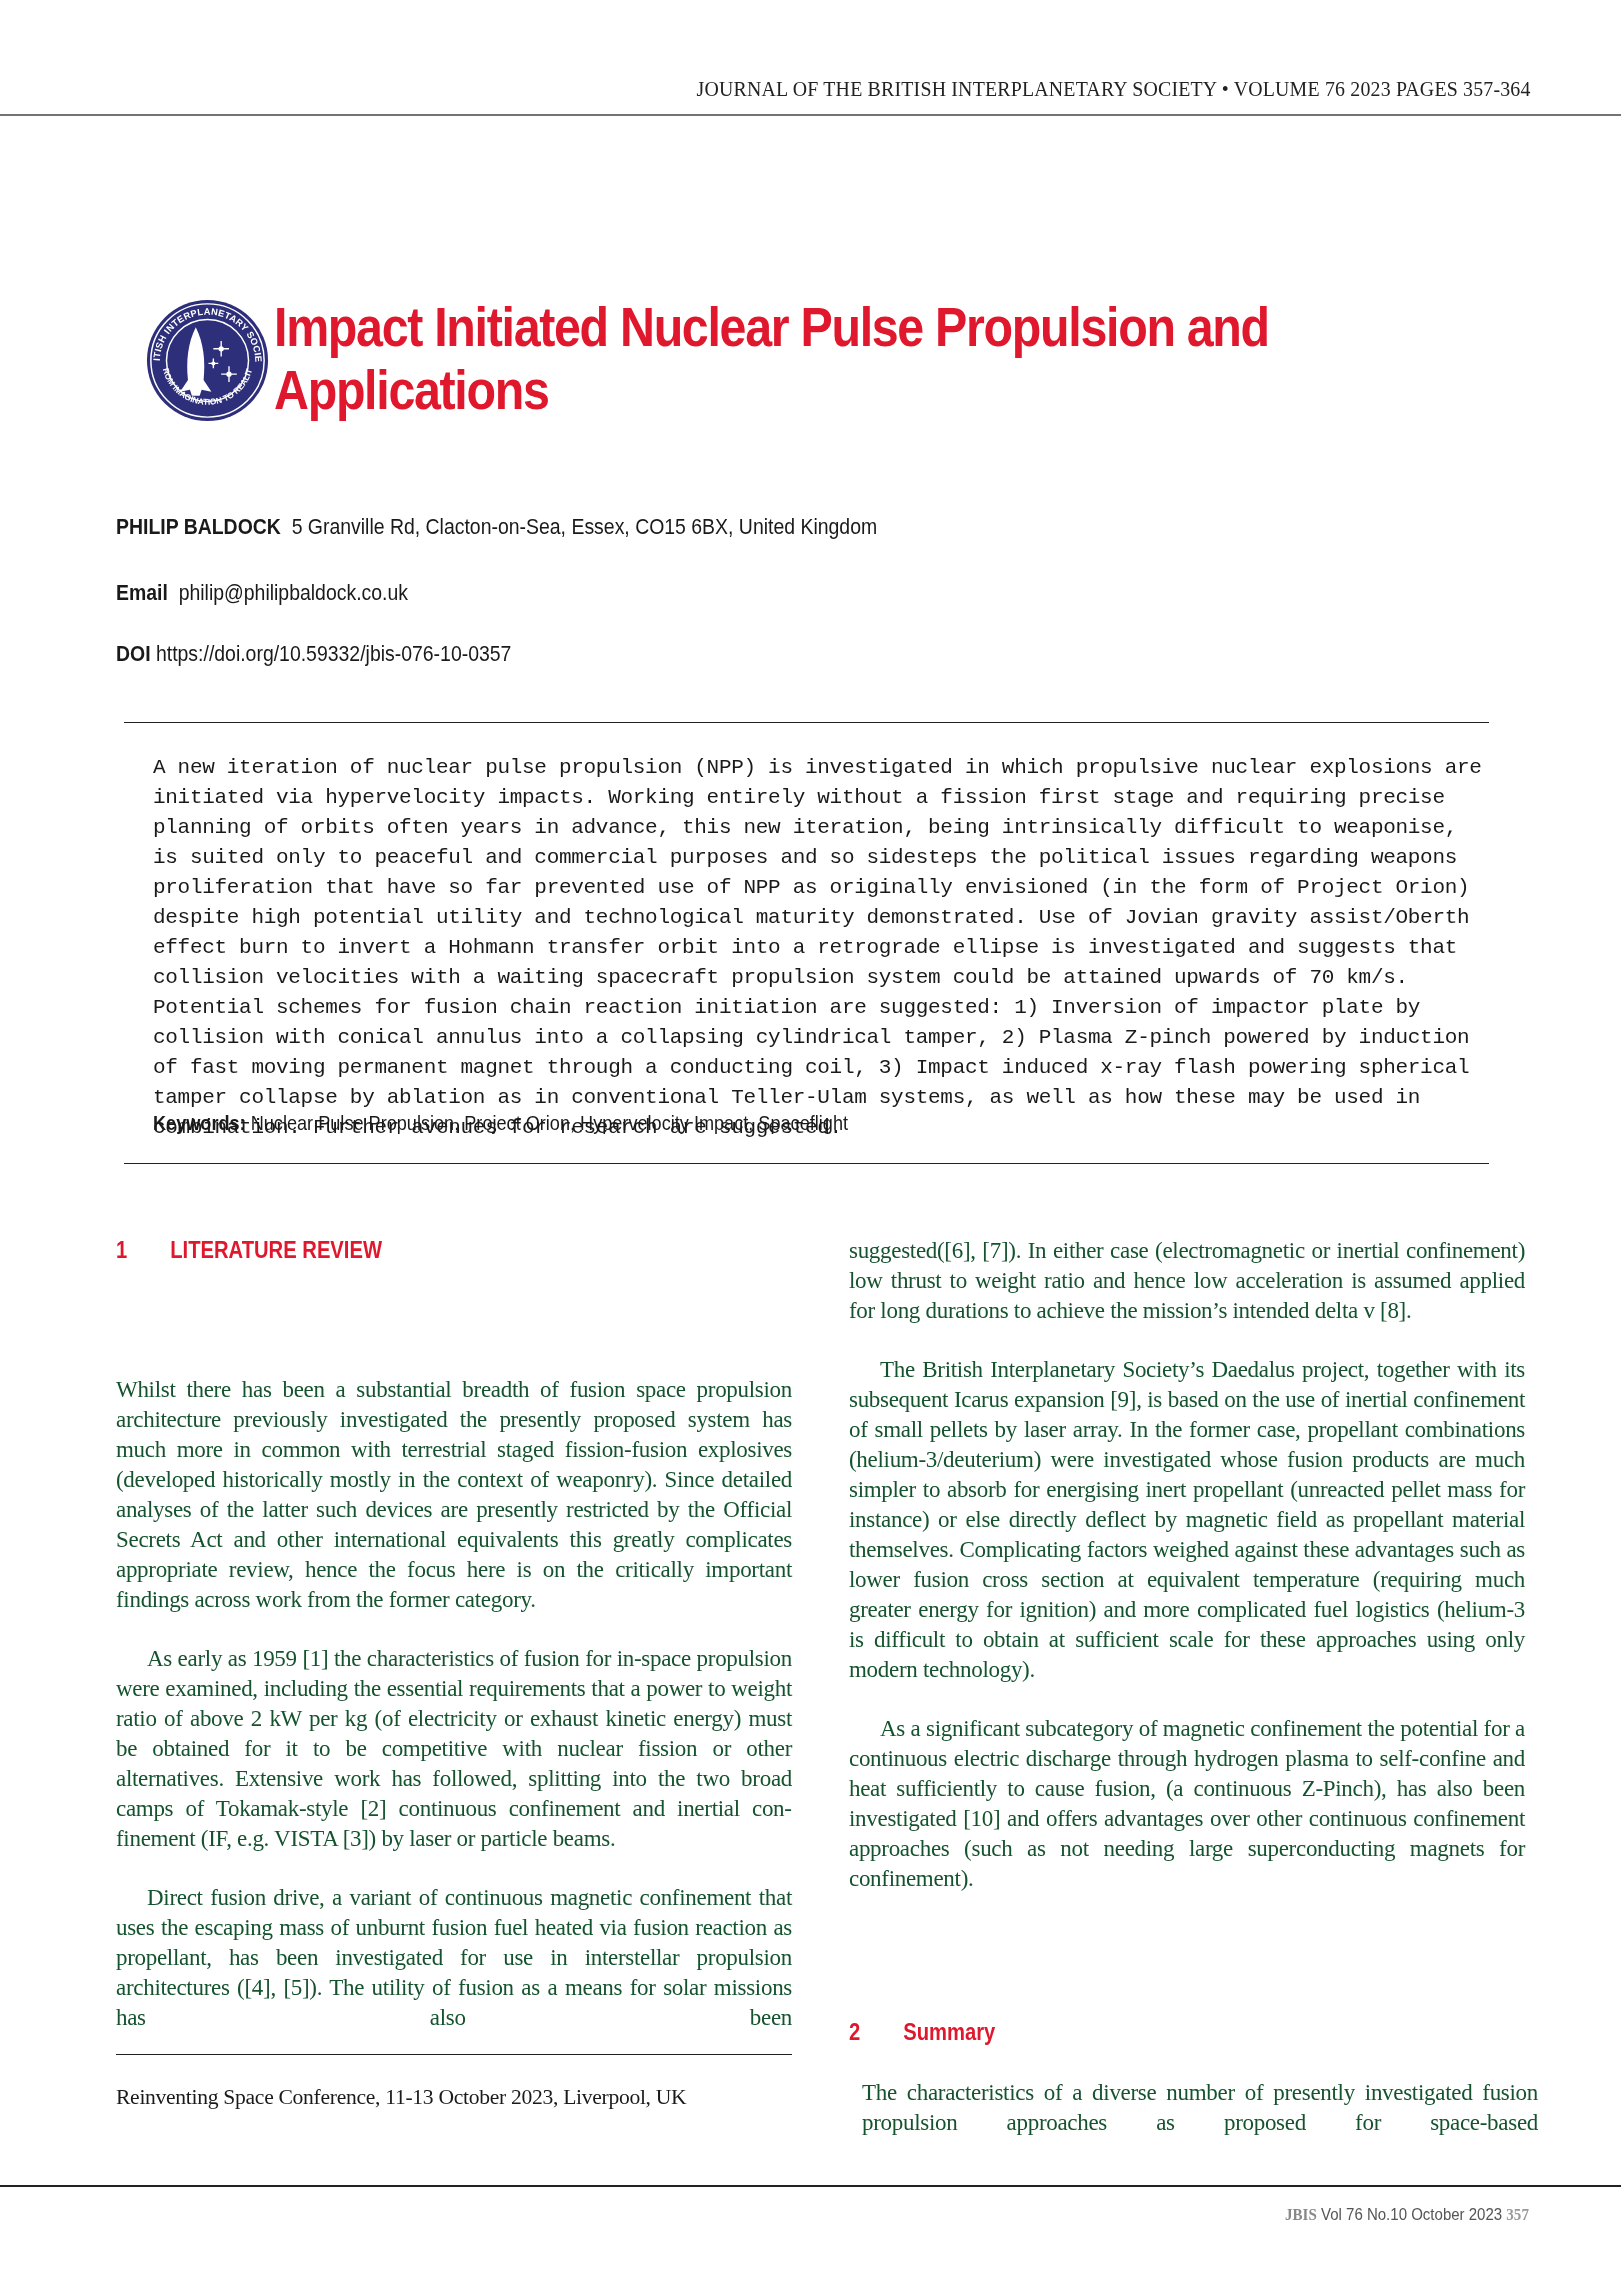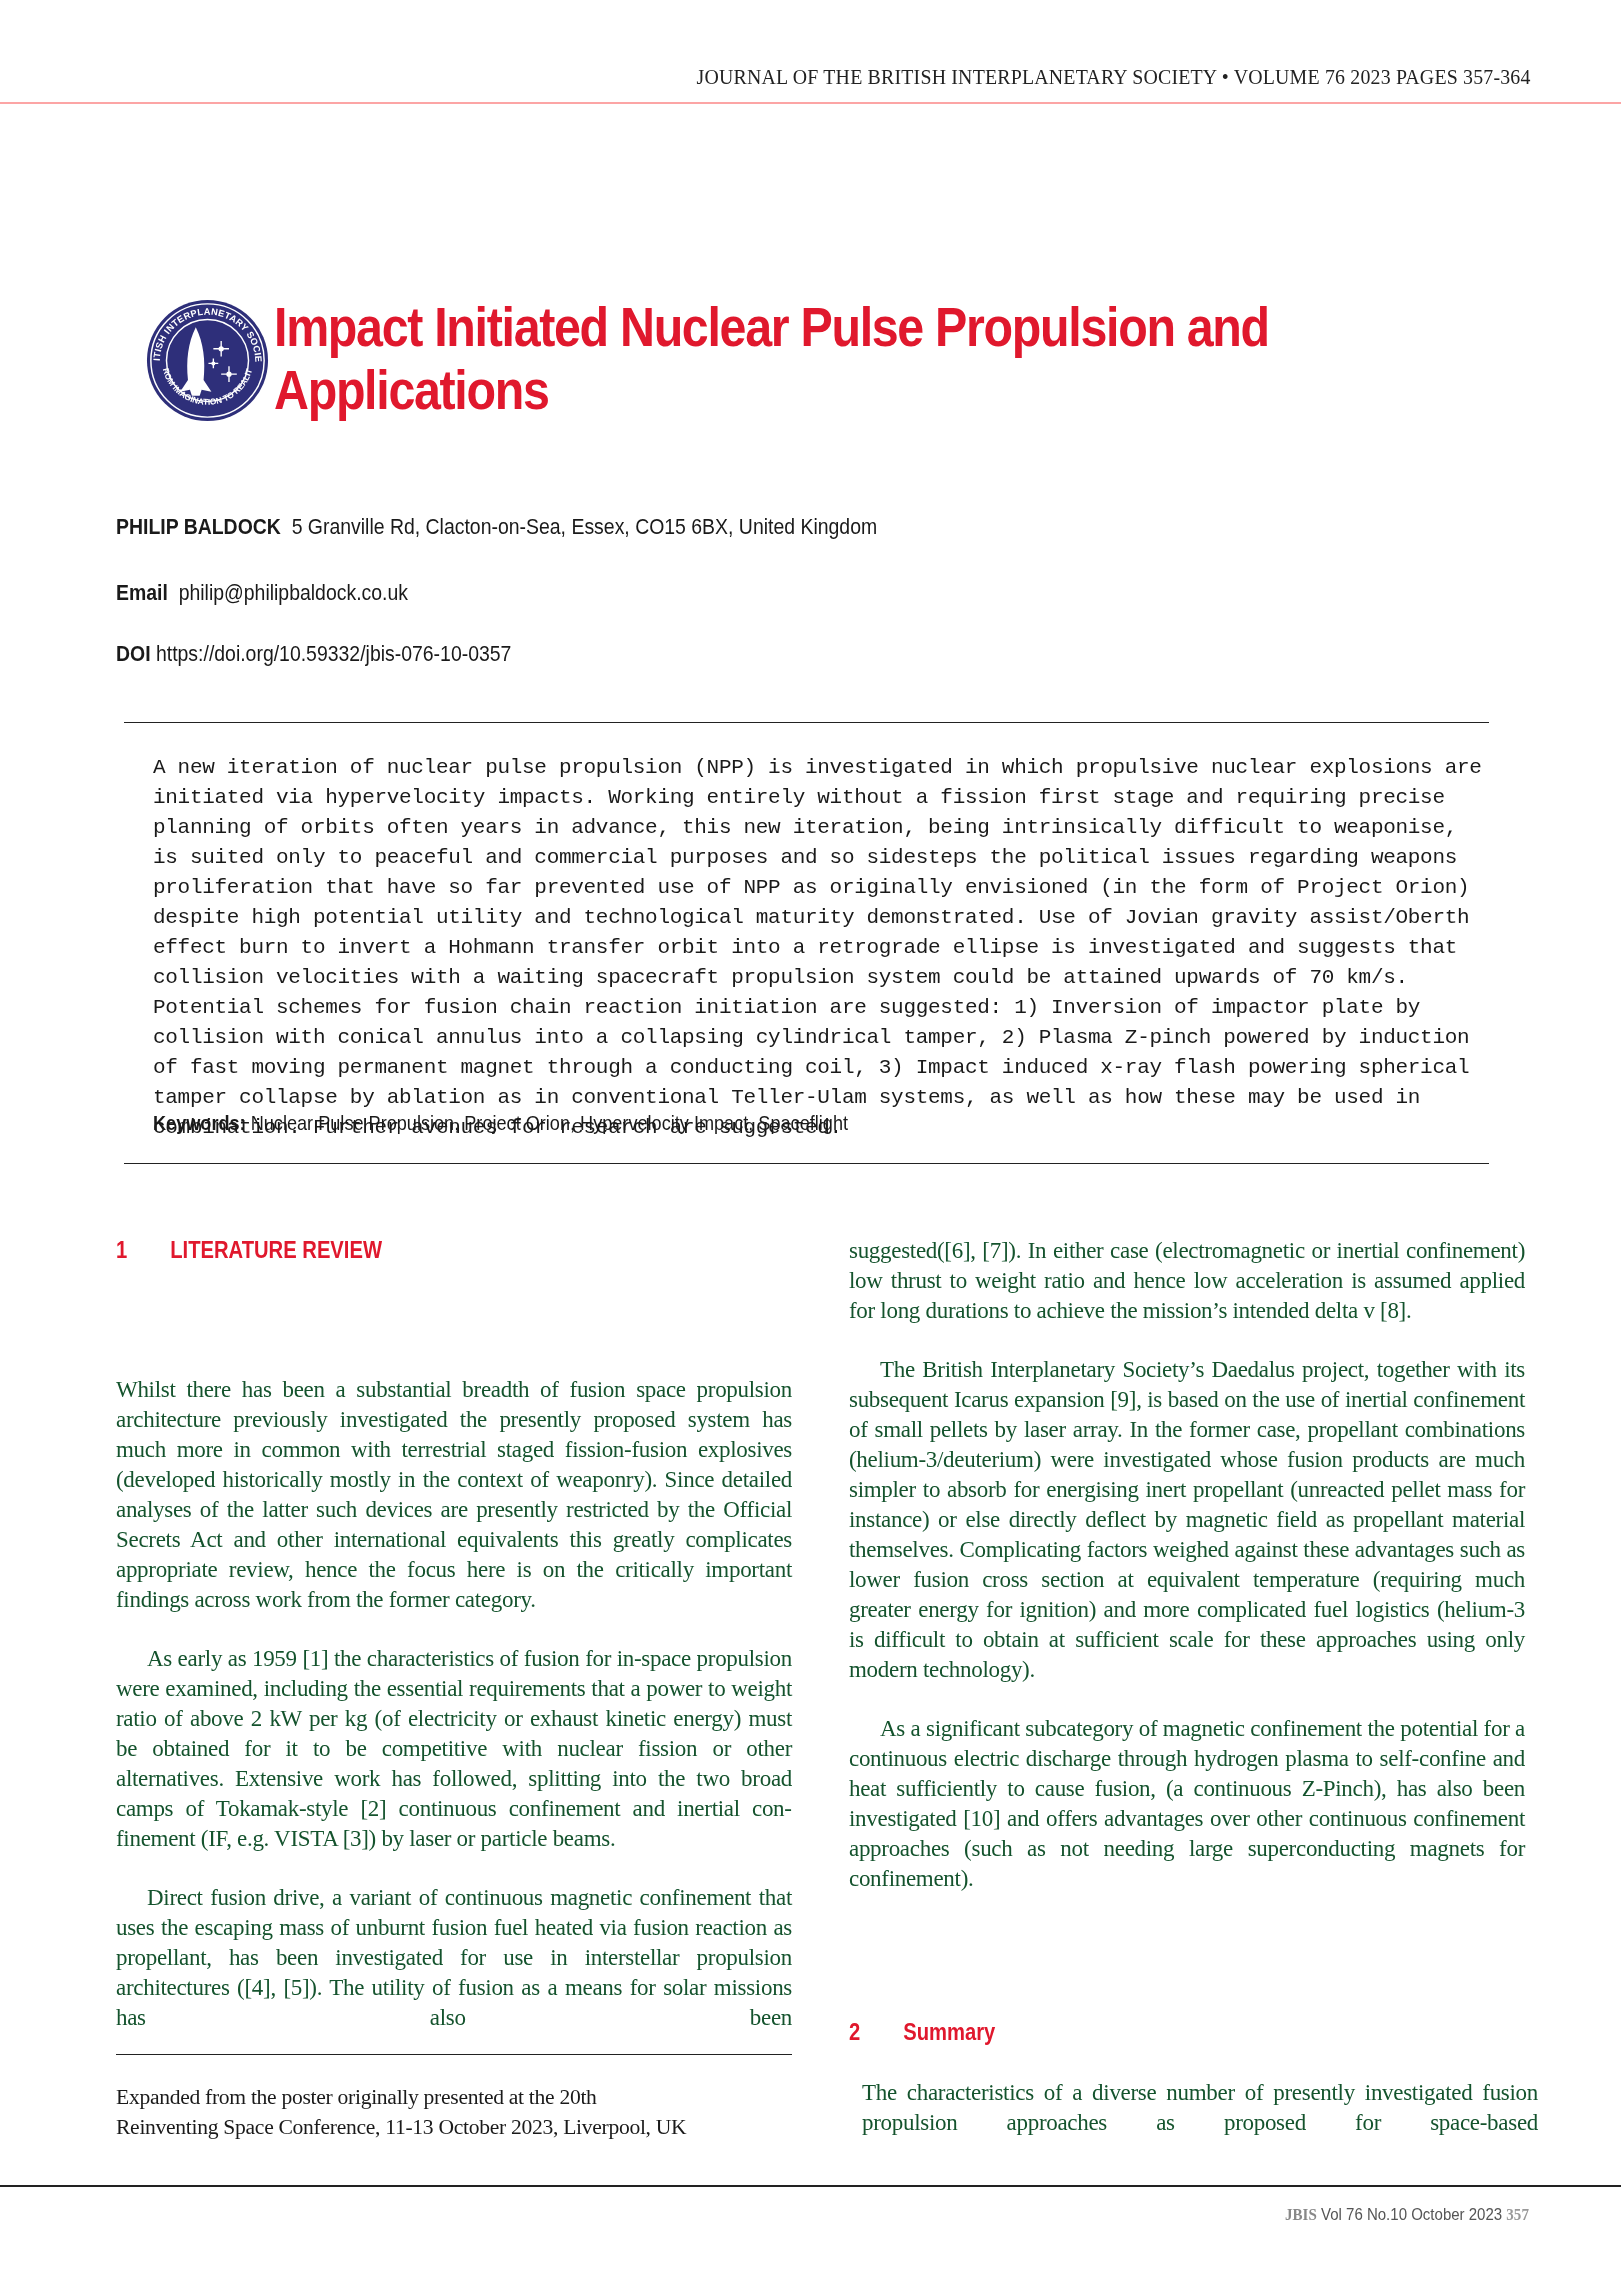--- a/index.html
+++ b/index.html
@@ -1,20 +1,20 @@
 <!DOCTYPE html>
 <html><head>
 <meta charset="utf-8">
 <style>
   html, body { margin: 0; padding: 0; background: #ffffff; }
   body { width: 1621px; height: 2293px; position: relative; overflow: hidden; color: #1a1a1a; }
 
   .running-head {
-    position: absolute; left: 0; right: 0; top: 0; height: 102px;
-    border-bottom: 2px solid #fca5a5;
+    position: absolute; left: 0; right: 0; top: 12px; height: 102px;
+    border-bottom: 2px solid #737373;
   }
   .running-head-text {
     position: absolute; right: 90px; top: 65px;
     font-family: "Liberation Serif", serif; font-size: 21.6px; letter-spacing: 0.2px;
     color: #222; transform: scaleX(0.92); transform-origin: right center; white-space: nowrap;
   }
 
   .title-block { position: absolute; left: 145px; top: 296px; width: 1353px; height: 147px; }
   .logo { position: absolute; left: 0; top: 2px; width: 125px; height: 125px; }
   .title {
@@ -141,21 +141,20 @@
 </div>
 
 <div class="col col-left">
   <p>Whilst there has been a substantial breadth of fusion space propulsion architecture previously investigated the presently proposed system has much more in common with terrestrial staged fission-fusion explosives (developed historically mostly in the context of weaponry). Since detailed analyses of the lat­ter such devices are presently restricted by the Official Secrets Act and other international equivalents this greatly complicates appropriate review, hence the focus here is on the critically im­portant findings across work from the former category.</p>
   <p class="indent">As early as 1959 [1] the characteristics of fusion for in-space propulsion were examined, including the essential require­ments that a power to weight ratio of above 2 kW per kg (of electricity or exhaust kinetic energy) must be obtained for it to be competitive with nuclear fission or other alternatives. Ex­tensive work has followed, splitting into the two broad camps of Tokamak-style [2] continuous confinement and inertial con­finement (IF, e.g. VISTA [3]) by laser or particle beams.</p>
   <p class="indent" style="text-align-last: justify;">Direct fusion drive, a variant of continuous magnetic con­finement that uses the escaping mass of unburnt fusion fuel heated via fusion reaction as propellant, has been investigated for use in interstellar propulsion architectures ([4], [5]). The utility of fusion as a means for solar missions has also been</p>
 </div>
 
 <div class="rule footnote-rule"></div>
 <div class="footnote">
-  <div>Expanded from the poster originally presented at the 20th</div>
   <div>Reinventing Space Conference, 11-13 October 2023, Liverpool, UK</div>
 </div>
 
 <div class="col col-right">
   <p>suggested([6], [7]). In either case (electromagnetic or inertial confinement) low thrust to weight ratio and hence low accel­eration is assumed applied for long durations to achieve the mission’s intended delta v [8].</p>
   <p class="indent">The British Interplanetary Society’s Daedalus project, togeth­er with its subsequent Icarus expansion [9], is based on the use of inertial confinement of small pellets by laser array. In the for­mer case, propellant combinations (helium-3/deuterium) were investigated whose fusion products are much simpler to ab­sorb for energising inert propellant (unreacted pellet mass for instance) or else directly deflect by magnetic field as propellant material themselves. Complicating factors weighed against these advantages such as lower fusion cross section at equivalent tem­perature (requiring much greater energy for ignition) and more complicated fuel logistics (helium-3 is difficult to obtain at suffi­cient scale for these approaches using only modern technology).</p>
   <p class="indent">As a significant subcategory of magnetic confinement the potential for a continuous electric discharge through hydro­gen plasma to self-confine and heat sufficiently to cause fu­sion, (a continuous Z-Pinch), has also been investigated [10] and offers advantages over other continuous confinement ap­proaches (such as not needing large superconducting magnets for confinement).</p>
 </div>
 
 <div class="section-head sh-2">

